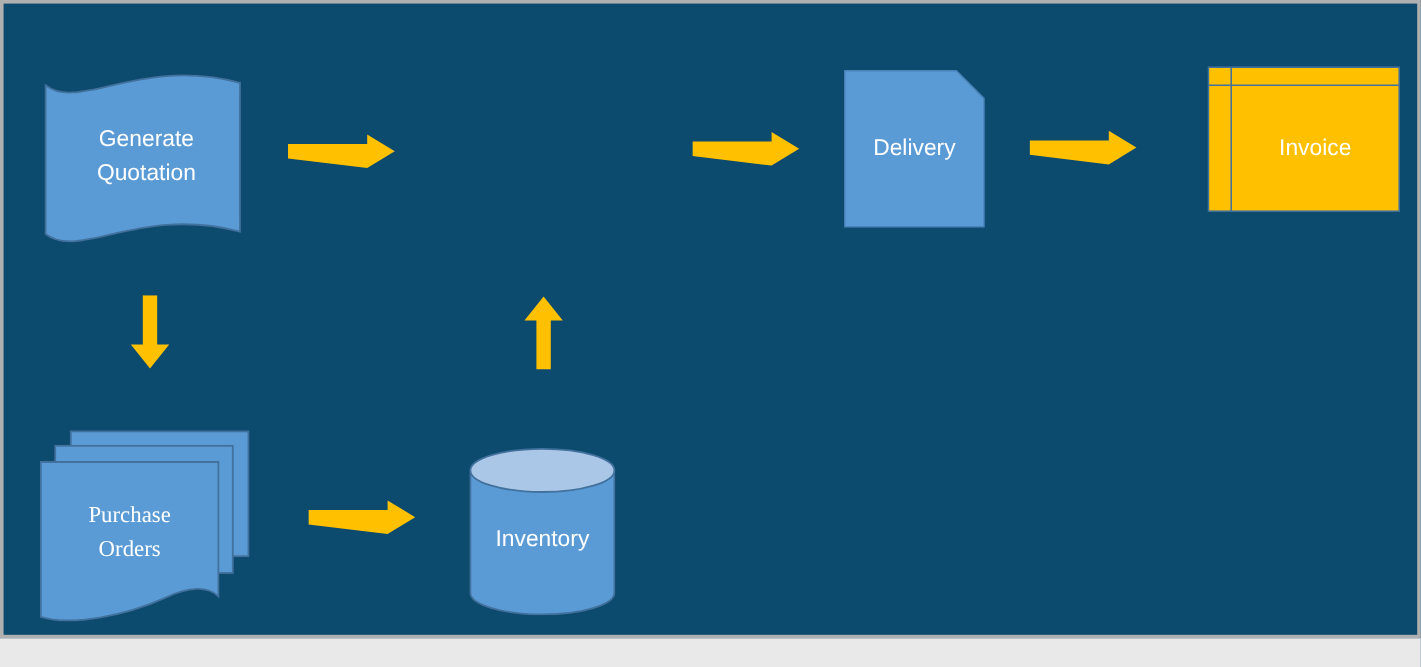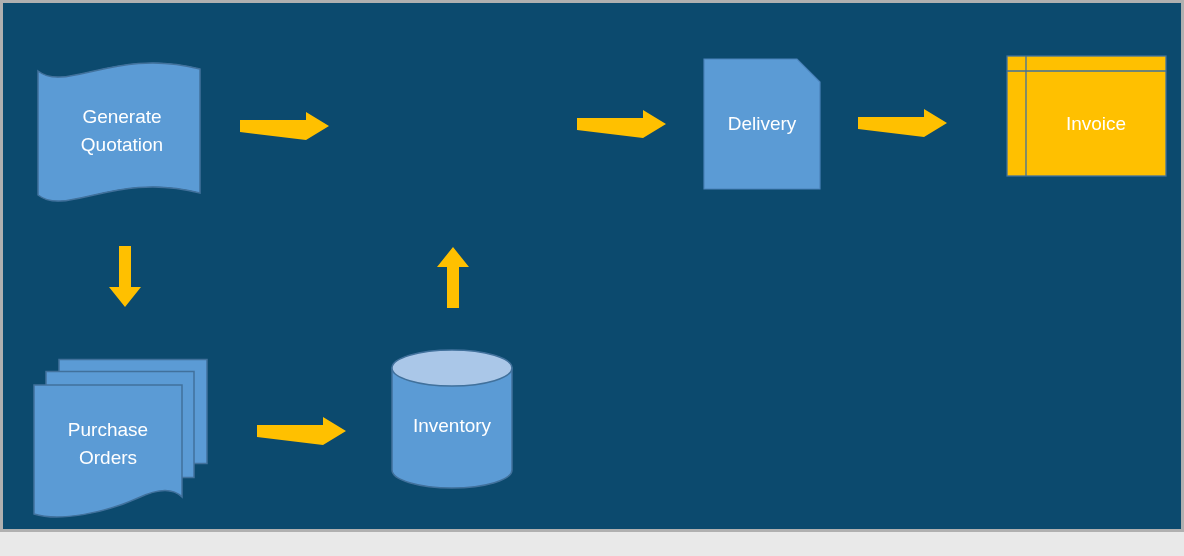--- a/index.html
+++ b/index.html
@@ -93,31 +93,31 @@
       </svg>
     </div>
 
     <div class="node" style="left:30px; top:355px; width:176px; height:168px;">
       <svg width="176" height="168" viewBox="0 0 176 168">
         <rect x="26" y="1.5" width="148" height="104" fill="#5b9bd5" stroke="#41719c" stroke-width="1.5"></rect>
         <rect x="13" y="13.5" width="148" height="106" fill="#5b9bd5" stroke="#41719c" stroke-width="1.5"></rect>
         <path d="M1,27 L149,27 L149,139 C140,130 124,131 105,140 C72,155 26,164 1,156 Z" fill="#5b9bd5" stroke="#41719c" stroke-width="1.5"></path>
       </svg>
       <div class="label" style="left:1px; top:27px; width:148px; height:118px;">
-        <span style="max-width:110px;">Purchase Orders</span>
+        <span style="max-width:110px;font-family:Liberation Serif, serif;">Purchase Orders</span>
       </div>
     </div>
 
     <div class="arrow" style="left:254px; top:413px;">
       <svg width="90" height="30" viewBox="0 0 90 30">
         <polygon points="0,9 66,9 66,1 89,15 66,29 0,21" fill="#ffc000"></polygon>
       </svg>
     </div>
 
-    <div class="node" style="left:388px; top:346px; width:122px; height:140px;">
+    <div class="node" style="left:388px; top:370px; width:122px; height:140px;">
       <svg width="122" height="140" viewBox="0 0 122 140">
         <path d="M1,19 L1,121 C1,131 28,139 61,139 C94,139 121,131 121,121 L121,19 Z" fill="#5b9bd5" stroke="#41719c" stroke-width="1.5"></path>
         <ellipse cx="61" cy="19" rx="60" ry="18" fill="#aac7e8" stroke="#41719c" stroke-width="1.5"></ellipse>
       </svg>
       <div class="label" style="left:0; top:37px; width:122px; height:80px;">
         <span>Inventory</span>
       </div>
     </div>
 
   </div>

